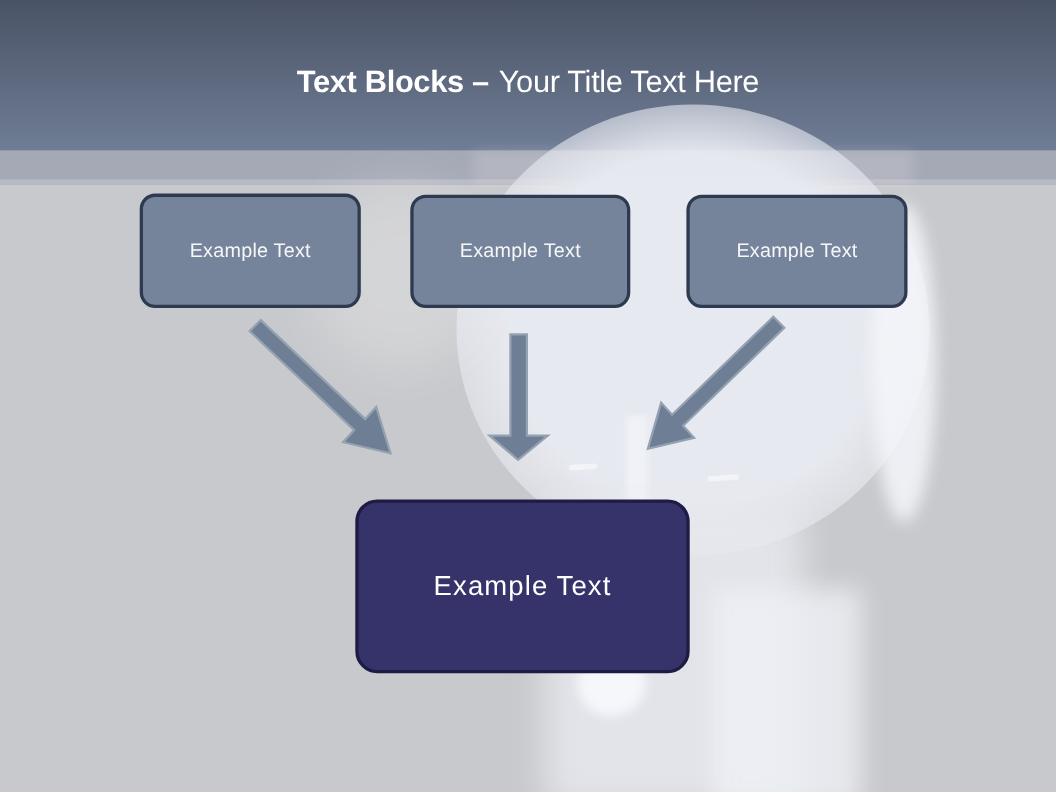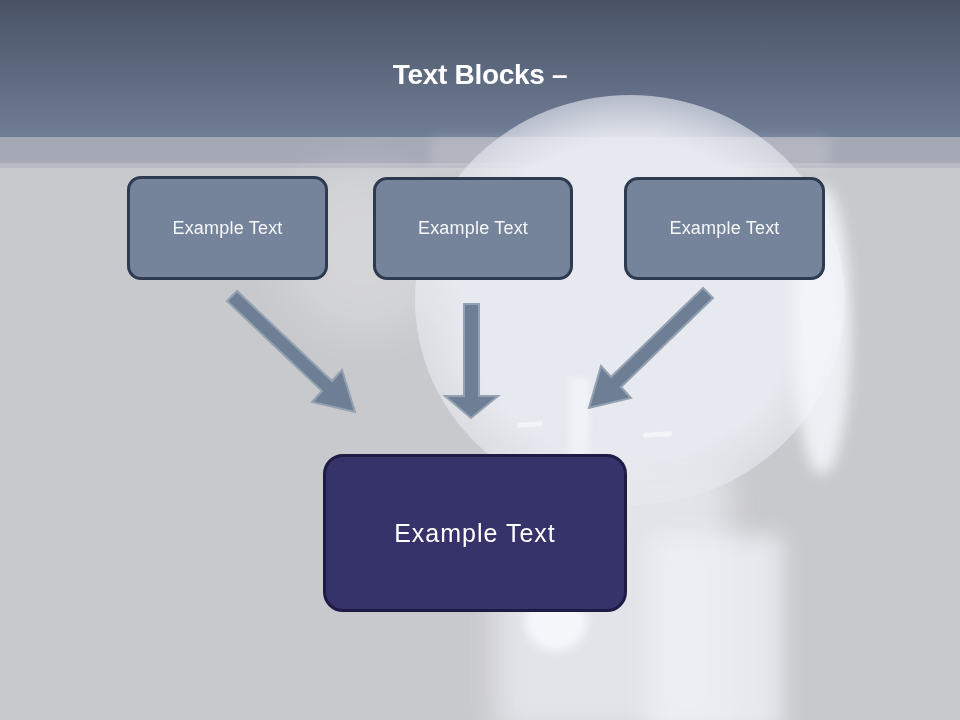--- a/index.html
+++ b/index.html
@@ -94,20 +94,21 @@
   }
 </style>
 </head>
 <body>
 
 <div class="slide">
 
   <header class="header">
     <h1 class="title">
       <span class="t-bold">Text Blocks –</span>
+      <span class="t-reg">Your Title Text Here</span>
     </h1>
   </header>
 
   <div class="band"></div>
 
   <div class="xray">
     <div class="band-glow"></div>
     <div class="xray-circle"></div>
     <div class="xray-rim"></div>
     <div class="xray-soft-left"></div>

